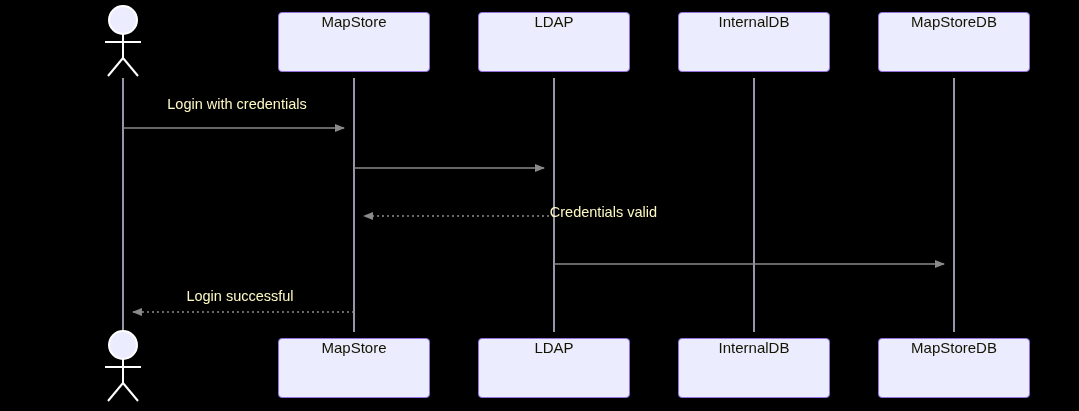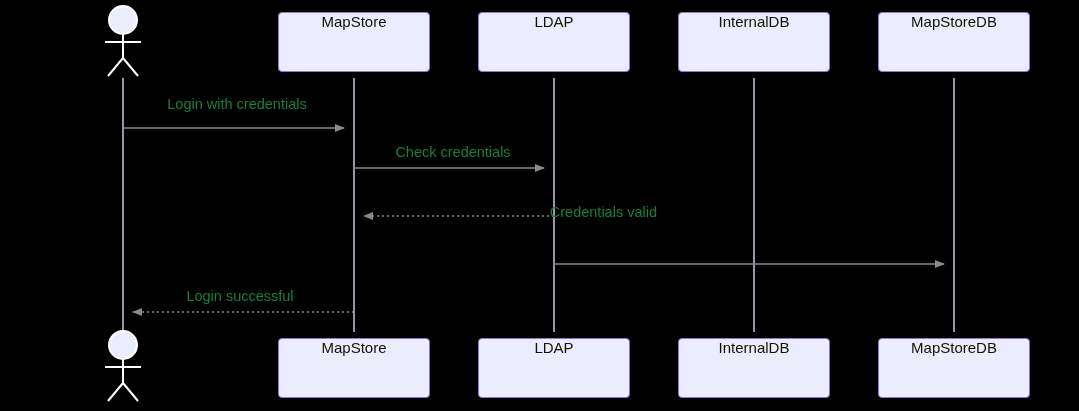--- a/index.html
+++ b/index.html
@@ -28,21 +28,21 @@
     box-sizing: border-box;
     display: flex;
     align-items: flex-start;
     justify-content: center;
     color: #131300;
     font-size: 15px;
     font-family: "Liberation Sans", sans-serif;
   }
   .msg-label {
     position: absolute;
-    color: #15803d;
+    color: #fef9c3;
     font-size: 14.5px;
     font-family: "Liberation Sans", sans-serif;
     white-space: nowrap;
     text-align: center;
   }
 </style>
 </head>
 <body>
 
 <div id="diagram">
@@ -118,17 +118,16 @@
     <span>LDAP</span>
   </div>
   <div class="part-box" style="left:678px; top:338px; width:152px; height:60px;">
     <span>InternalDB</span>
   </div>
   <div class="part-box" style="left:878px; top:338px; width:152px; height:60px;">
     <span>MapStoreDB</span>
   </div>
 
   <div class="msg-label" style="left:0; top:96px; width:474px; text-align:center;">Login with credentials</div>
-  <div class="msg-label" style="left:253px; top:144px; width:400px; text-align:center;">Check credentials</div>
   <div class="msg-label" style="left:257px; top:204px; width:400px; text-align:right;">Credentials valid</div>
   <div class="msg-label" style="left:40px; top:288px; width:400px; ">Login successful</div>
 
 </div>
 
 </body></html>

